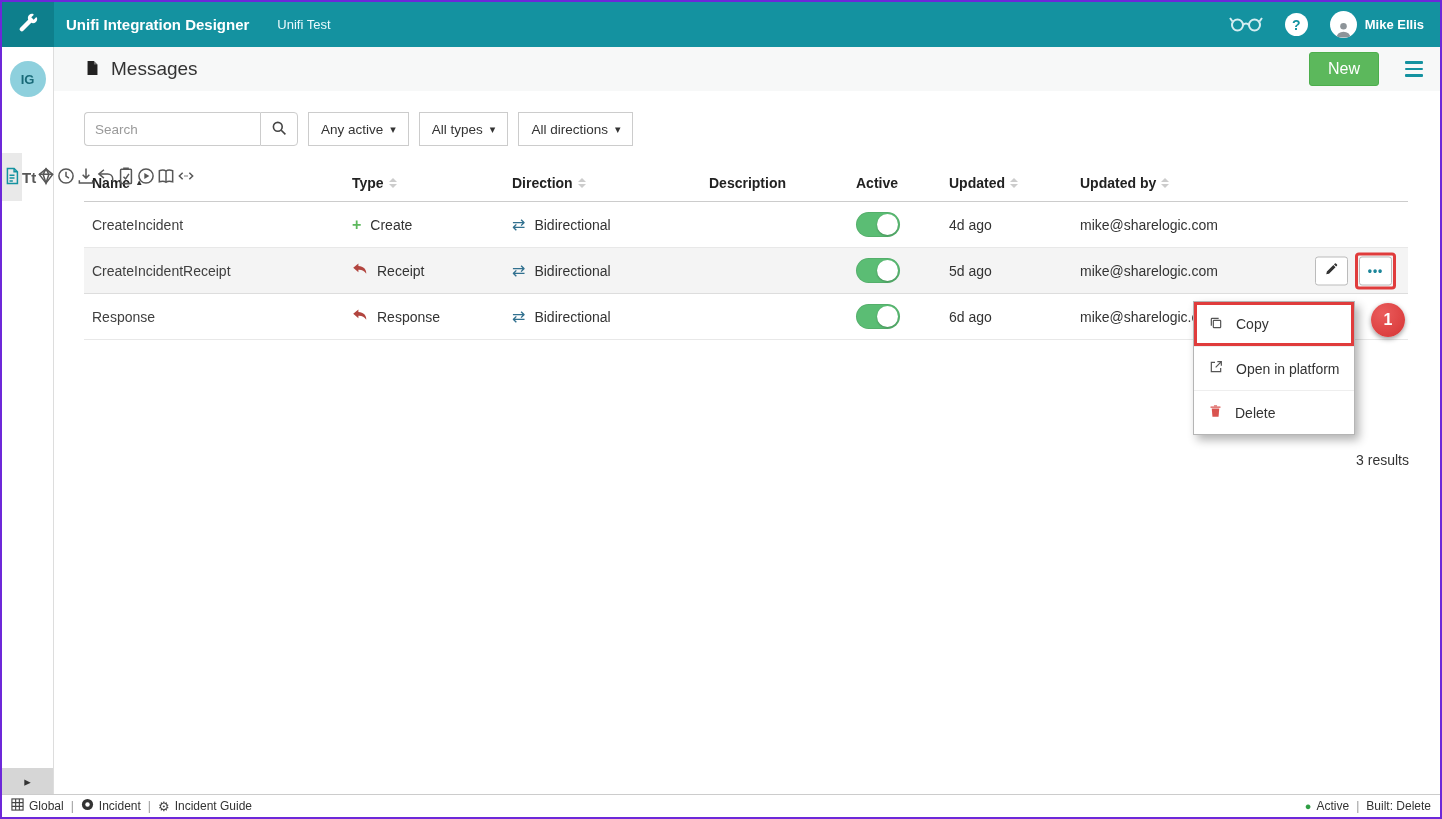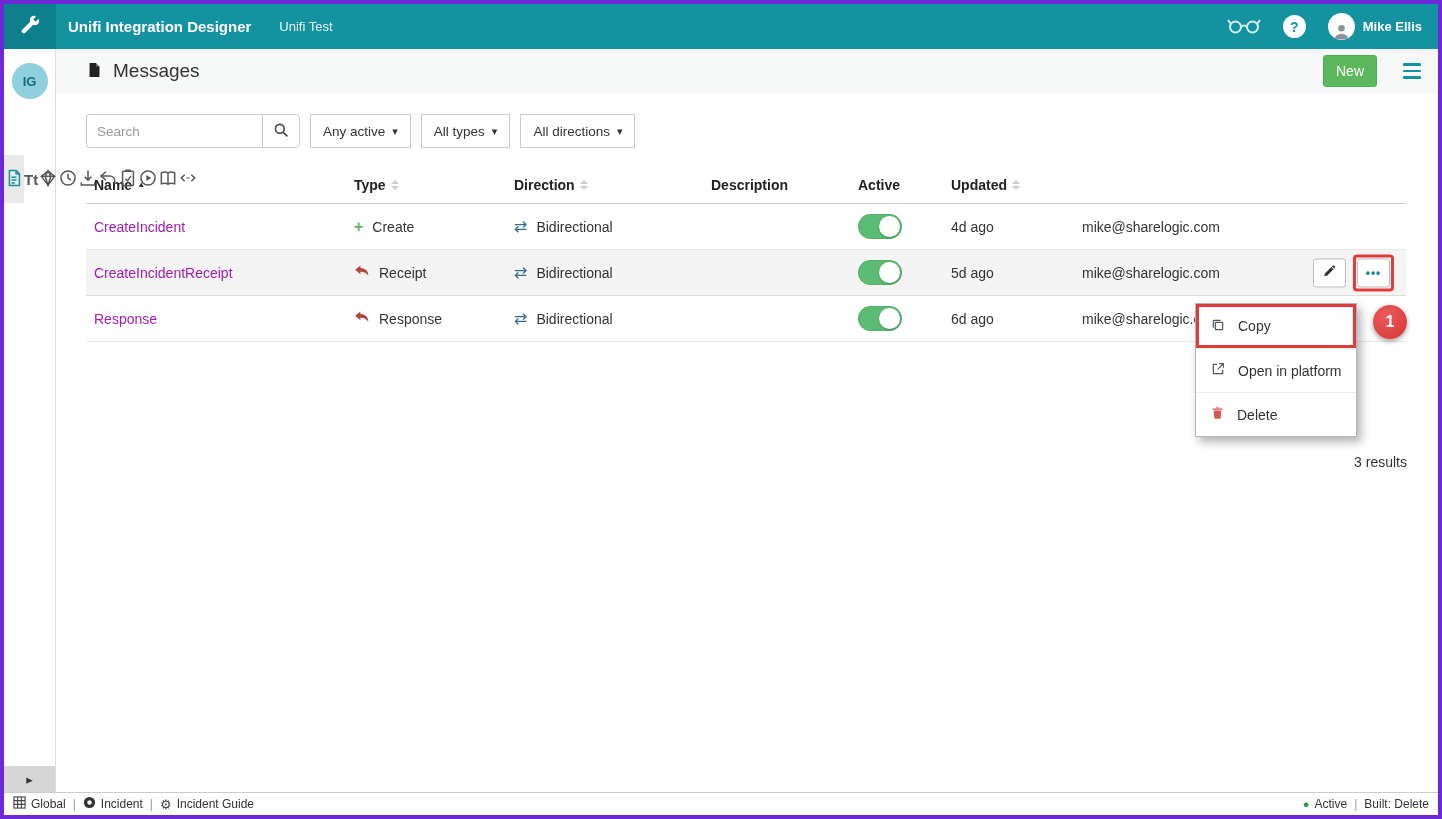--- a/index.html
+++ b/index.html
@@ -1,17 +1,17 @@
 <!DOCTYPE html>
 <html><head>
 <meta charset="utf-8">
 <style>
   * { margin:0; padding:0; box-sizing:border-box; }
   body { font-family:"Liberation Sans", sans-serif; background:#e8e8e8; }
-  .screen { position:relative; width:1442px; height:819px; background:#fff; border:4px solid #6d28d9; overflow:hidden; font-size:14px; color:#333; }
+  .screen { position:relative; width:1442px; height:819px; background:#fff; border:2px solid #6d28d9; overflow:hidden; font-size:14px; color:#333; }
 
   
   .topbar { position:absolute; top:0; left:0; right:0; height:45px; background:#1492a0; display:flex; align-items:center; color:#fff; z-index:5; }
   .topbar-logo { width:52px; height:45px; background:#0e7f8c; display:flex; align-items:center; justify-content:center; flex:0 0 52px; cursor:pointer; }
   .app-title { font-size:15px; font-weight:bold; margin-left:12px; white-space:nowrap; }
   .env-name { font-size:13px; margin-left:28px; color:#eafafd; }
   .topbar-right { margin-left:auto; display:flex; align-items:center; gap:22px; padding-right:16px; }
   .help-badge { width:23px; height:23px; border-radius:50%; background:#fff; color:#1492a0; font-weight:bold; font-size:14px; display:flex; align-items:center; justify-content:center; cursor:pointer; }
   .user-chip { display:flex; align-items:center; gap:8px; cursor:pointer; }
   .user-avatar { width:27px; height:27px; border-radius:50%; background:#fff; display:flex; align-items:flex-end; justify-content:center; overflow:hidden; }
@@ -26,21 +26,21 @@
   .side-item svg { stroke:currentColor; }
   .tt-glyph { font-size:15px; font-weight:bold; color:#575757; }
   .collapse-bar { margin-top:auto; height:26px; background:#d6d6d6; display:flex; align-items:center; justify-content:center; color:#333; font-size:13px; cursor:pointer; }
 
   
   .content { position:absolute; top:45px; left:52px; right:0; bottom:23px; background:#fff; }
   .page-header { height:44px; background:#f7f8f8; display:flex; align-items:center; padding-left:30px; }
   .page-title-wrap { display:flex; align-items:center; gap:10px; }
   .page-title { font-size:19px; color:#333; }
   .header-right { margin-left:auto; display:flex; align-items:center; gap:24px; padding-right:15px; }
-  .btn-new { background:#5cb85c; border:1px solid #4cae4c; color:#fff; font-size:14px; font-family:inherit; padding:7px 12px; border-radius:3px; cursor:pointer; }
+  .btn-new { background:#5cb85c; border:1px solid #4cae4c; color:#fff; font-size:16px; font-family:inherit; padding:7px 18px; border-radius:3px; cursor:pointer; }
   .hamburger { display:flex; flex-direction:column; gap:4px; cursor:pointer; padding:4px 2px; }
   .hamburger i { display:block; width:18px; height:2.5px; background:#1492a0; border-radius:1px; }
 
   
   .filters { display:flex; align-items:center; gap:10px; margin:21px 0 0 30px; }
   .search-group { display:flex; }
   .search-input { width:176px; height:34px; border:1px solid #ccc; border-right:none; border-radius:4px 0 0 4px; padding:0 10px; font-size:13.5px; font-family:inherit; color:#333; outline:none; }
   .search-input::placeholder { color:#9a9a9a; }
   .search-btn { width:38px; height:34px; border:1px solid #ccc; border-radius:0 4px 4px 0; background:#fff; cursor:pointer; display:flex; align-items:center; justify-content:center; }
   .dropdown { height:34px; background:#fff; border:1px solid #ccc; border-radius:0; padding:0 12px; font-size:13.5px; font-family:inherit; color:#333; display:flex; align-items:center; gap:7px; cursor:pointer; }
@@ -52,21 +52,21 @@
   .thead { height:38px; border-bottom:1px solid #ccc; font-weight:bold; font-size:14px; color:#222; }
   .thead .cell { display:flex; align-items:center; gap:5px; cursor:pointer; }
   .cell { padding-left:8px; }
   .sort-asc { font-size:8px; color:#333; }
   .sort-both { display:inline-flex; flex-direction:column; gap:2px; }
   .sort-both i { width:0; height:0; border-left:4px solid transparent; border-right:4px solid transparent; }
   .sort-both i.up { border-bottom:4px solid #ccc; }
   .sort-both i.down { border-top:4px solid #ccc; }
   .tbody .trow { height:46px; border-bottom:1px solid #e8e8e8; position:relative; }
   .trow.highlighted { background:#f4f4f4; border-bottom:1px solid #ddd; }
-  .name-link { color:#a21caf; text-decoration:none; cursor:pointer; }
+  .name-link { color:#404040; text-decoration:none; cursor:pointer; }
   .type-cell, .dir-cell { display:flex; align-items:center; gap:9px; }
   .plus-glyph { color:#5cb85c; font-weight:bold; font-size:16px; line-height:1; }
   .bidir-glyph { color:#31708f; font-size:16px; line-height:1; }
   .toggle { width:44px; height:25px; border-radius:13px; background:#5bbd74; position:relative; cursor:pointer; box-shadow:inset 0 0 0 1px rgba(0,0,0,.07); }
   .toggle .knob { position:absolute; top:2px; right:2px; width:21px; height:21px; border-radius:50%; background:#fff; box-shadow:0 1px 2px rgba(0,0,0,.25); }
 
   .row-actions { position:absolute; right:12px; top:50%; transform:translateY(-50%); display:flex; align-items:center; gap:7px; }
   .icon-btn { height:29px; min-width:33px; background:#fff; border:1px solid #bbb; border-radius:3px; cursor:pointer; display:flex; align-items:center; justify-content:center; }
   .annot-box { border:3px solid #e03c3c; border-radius:4px; padding:1px; }
   .dots { color:#1c869a; font-weight:bold; font-size:12px; letter-spacing:1px; line-height:1; padding:0 4px; }
@@ -280,20 +280,27 @@
             </span>
         </div>
         <div class="cell">
           <span>Description</span>
         </div>
         <div class="cell">
           <span>Active</span>
         </div>
         <div class="cell">
           <span>Updated</span>
+          <span class="sort-both">
+              <i class="up"></i>
+              <i class="down"></i>
+            </span>
+        </div>
+        <div class="cell">
+          <span>Updated by</span>
           <span class="sort-both">
               <i class="up"></i>
               <i class="down"></i>
             </span>
         </div>
       </div>
 
       <div class="tbody">
 
         <div class="trow">

